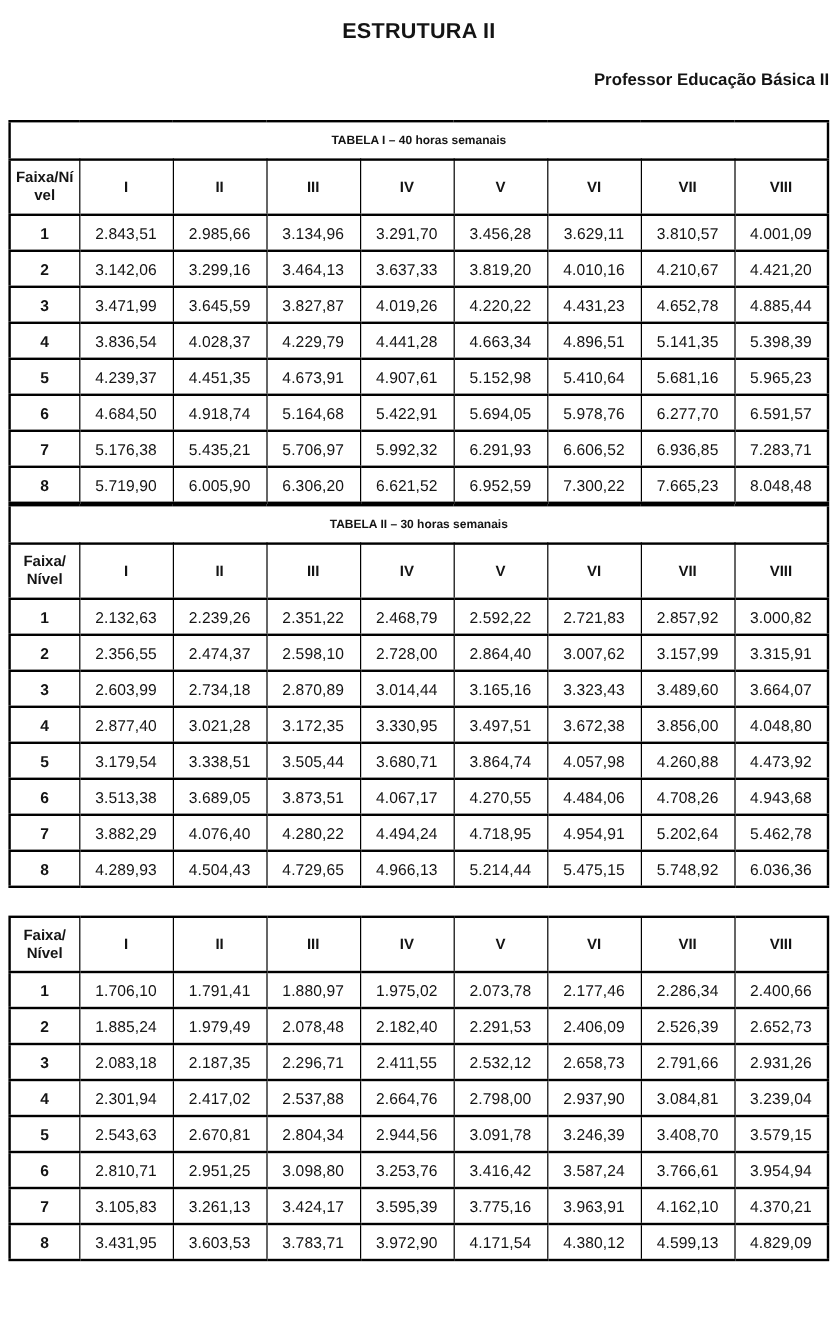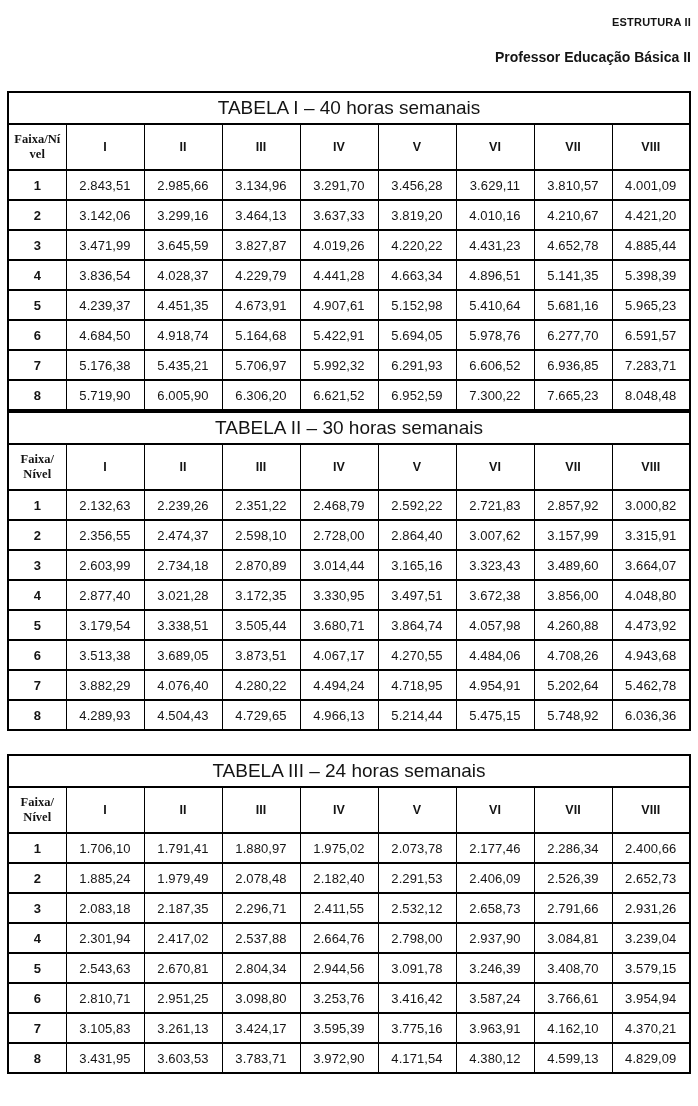--- a/index.html
+++ b/index.html
@@ -10,23 +10,23 @@
     color: #141414;
   }
   .page {
     width: 698px;
     min-height: 1106px;
     box-sizing: border-box;
     padding: 10px 7px 14px 7px;
     background: #ffffff;
   }
   .doc-title {
-    text-align: right;
+    text-align: center;
     font-weight: bold;
-    font-size: 11px;
+    font-size: 18px;
     margin: 6px 0 0 0;
     letter-spacing: 0.2px;
   }
   .doc-subtitle {
     text-align: right;
     font-weight: bold;
     font-size: 14px;
     margin: 21px 0 0 0;
   }
   table.salary {
@@ -45,33 +45,32 @@
     border-right: 1px solid #000;
     border-top: 2px solid #000;
     border-bottom: 2px solid #000;
     padding: 0 2px;
     text-align: center;
     vertical-align: middle;
     overflow: hidden;
   }
   .table-title {
     height: 30px;
-    font-weight: normal;
-    font-size: 19px;
+    font-weight: bold;
+    font-size: 10px;
     border-radius: 12px;
   }
   .head-cell {
     height: 44px;
     font-weight: bold;
     font-size: 12.5px;
   }
   .head-cell .hline {
     display: block;
     line-height: 1.2;
-    font-family: Liberation Serif, serif;
   }
   .row-label {
     height: 28px;
     font-weight: bold;
     font-size: 13px;
   }
   .value-cell {
     height: 28px;
     font-weight: normal;
     font-size: 13px;
@@ -332,23 +331,20 @@
           <col>
           <col>
           <col>
           <col>
           <col>
           <col>
           <col>
         </colgroup>
         <tbody>
           <tr>
-            <td class="table-title" colspan="9">TABELA III – 24 horas semanais</td>
-          </tr>
-          <tr>
             <th class="head-cell">
               <span class="hline">Faixa/</span>
               <span class="hline">Nível</span>
             </th>
             <th class="head-cell">I</th>
             <th class="head-cell">II</th>
             <th class="head-cell">III</th>
             <th class="head-cell">IV</th>
             <th class="head-cell">V</th>
             <th class="head-cell">VI</th>

